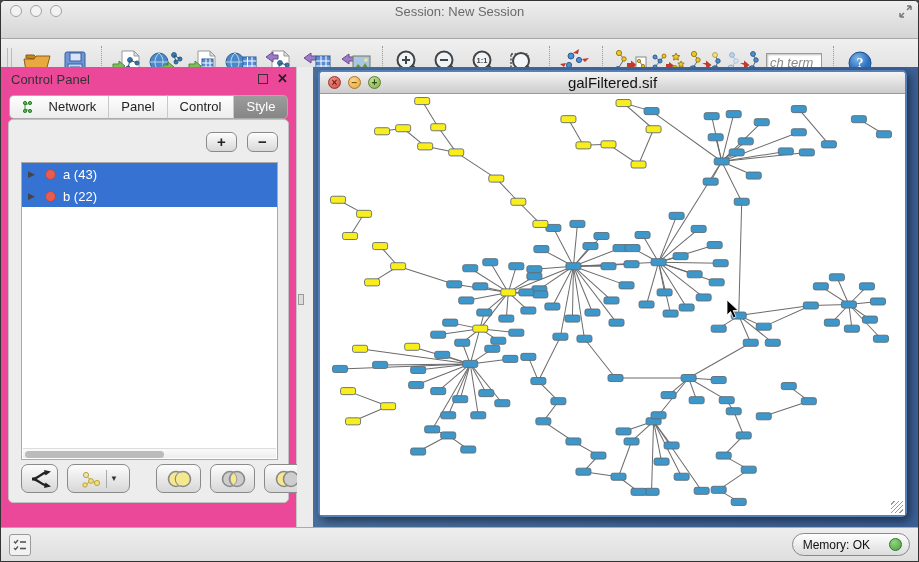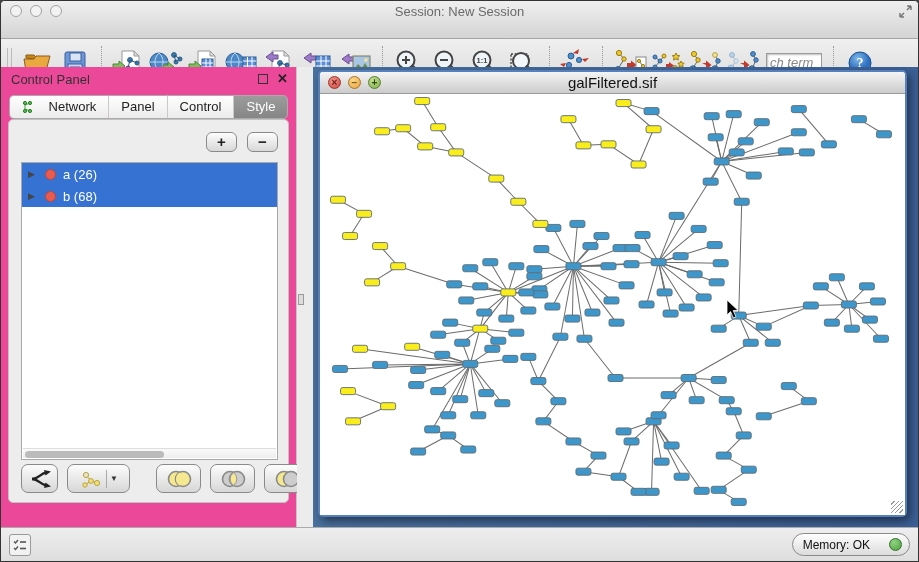--- a/index.html
+++ b/index.html
@@ -432,26 +432,26 @@
       <div class="cp-body">
         <div class="pm-row">
           <div class="pm-btn">+</div>
           <div class="pm-btn">−</div>
         </div>
 
         <div class="set-list">
           <div class="set-row selected">
             <span class="tri">▶</span>
             <span class="dot"></span>
-            <span>a (26)</span>
+            <span>a (43)</span>
           </div>
           <div class="set-row selected">
             <span class="tri">▶</span>
             <span class="dot"></span>
-            <span>b (68)</span>
+            <span>b (22)</span>
           </div>
           <div class="hscroll">
               <div class="hthumb"></div>
             </div>
         </div>
 
         <div class="bottom-buttons">
           <div class="bb bb-split">
             <svg width="24" height="20" viewBox="0 0 24 20">
               <g stroke="#222" stroke-width="2.4" fill="none">

